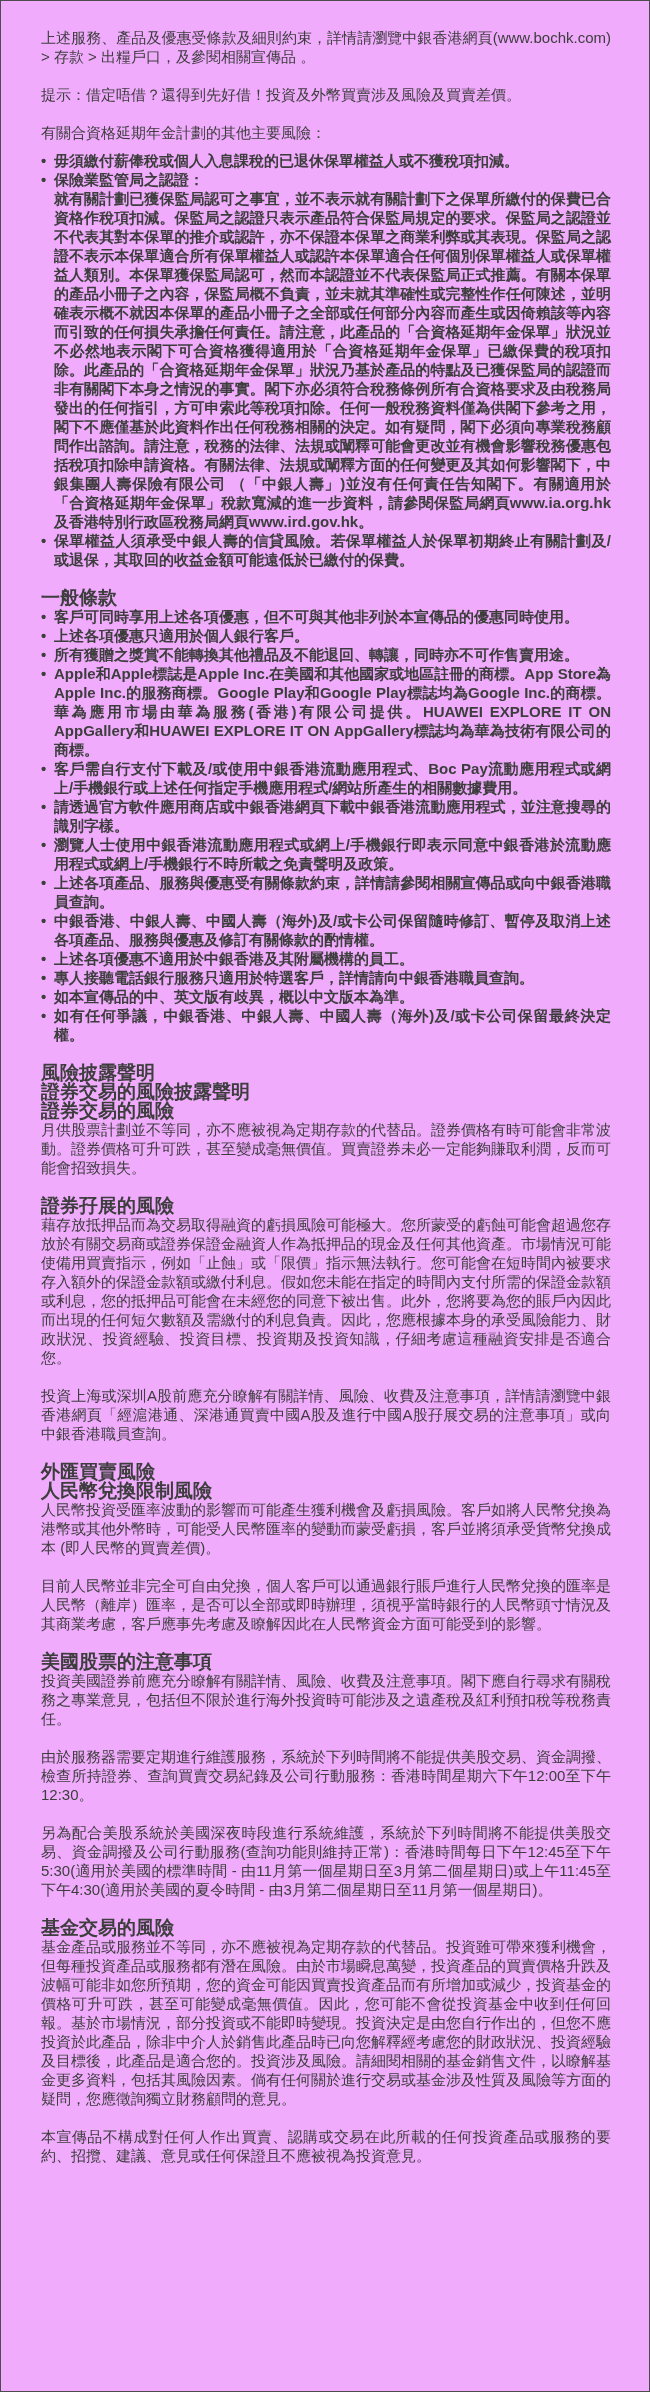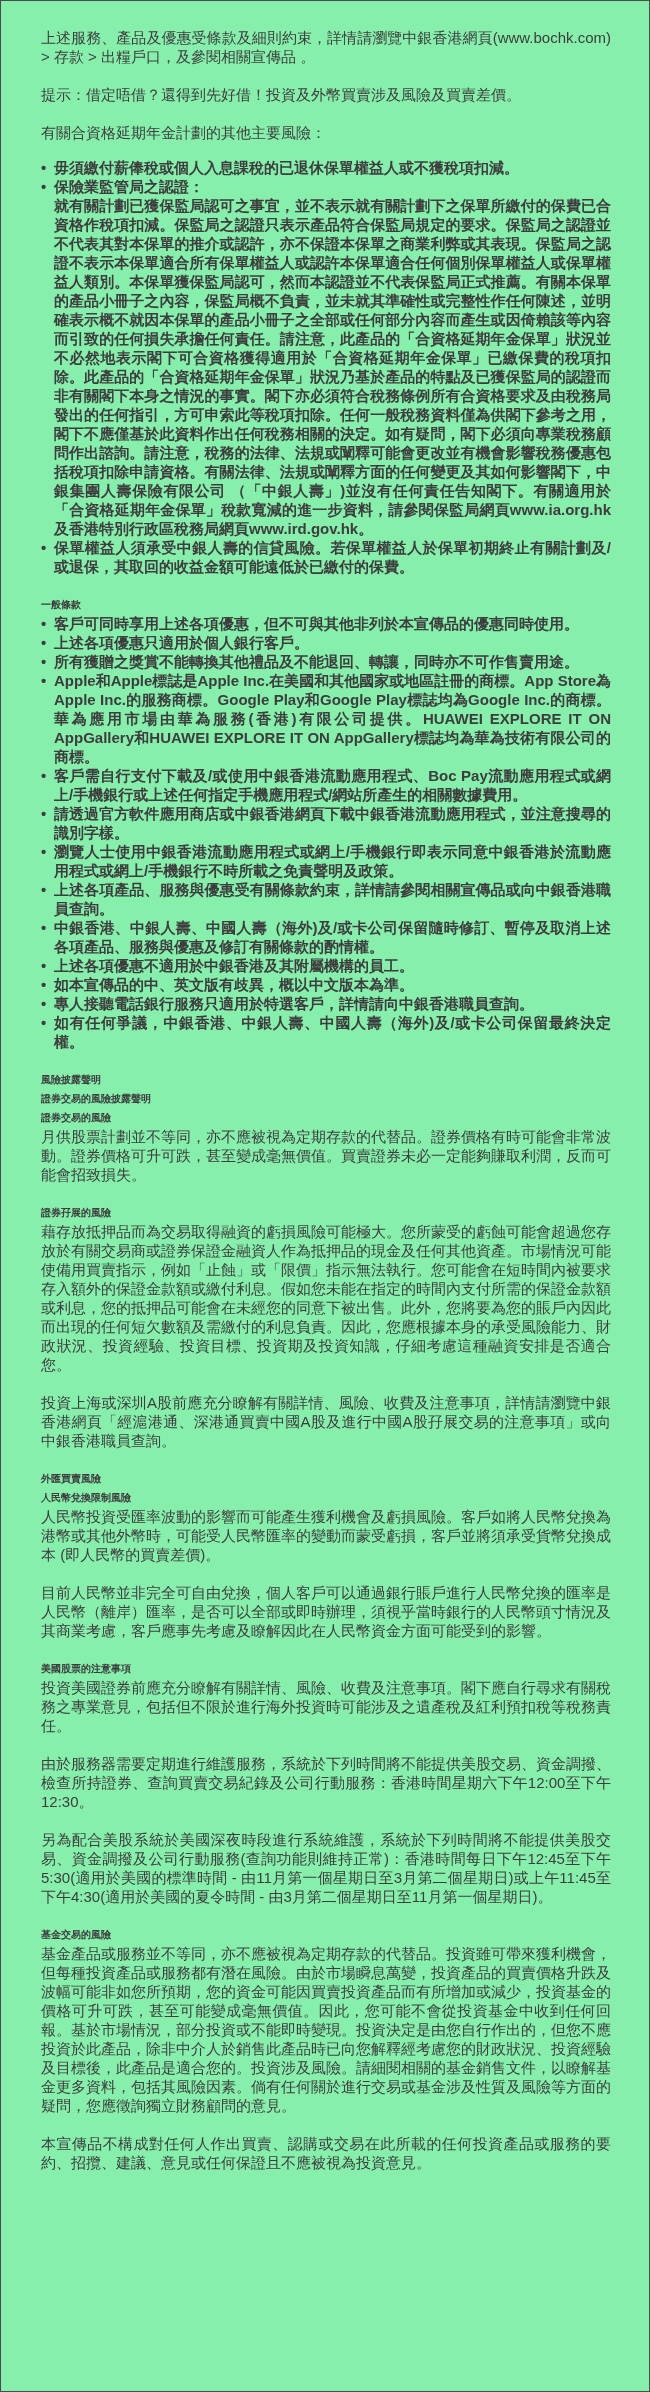--- a/index.html
+++ b/index.html
@@ -2,33 +2,33 @@
 <html><head>
 <meta charset="utf-8">
 <style>
   html,body { margin:0; padding:0; background:#fff; }
   .page {
     position:relative;
     width:650px;
     height:2392px;
     box-sizing:border-box;
     border:1px solid #4c4c4c;
-    background:#86efac;
+    background:#f0abfc;
     padding:27px 38px 0 40px;
     overflow:hidden;
     font-family:"Liberation Sans", sans-serif;
     font-size:15px;
     line-height:19px;
     color:#3d3d3d;
     text-align:justify;
   }
   p { margin:0 0 19px 0; }
-  p.nogap { margin-bottom:16px; }
+  p.nogap { margin-bottom:9px; }
   h2 {
-    font-size:10px;
+    font-size:19px;
     line-height:19px;
     font-weight:700;
     margin:0;
     color:#3d3d3d;
   }
   ul.blist {
     list-style:none;
     margin:0 0 19px 0;
     padding:0;
     font-weight:bold;
@@ -72,22 +72,22 @@
     <li><span>客戶可同時享用上述各項優惠，但不可與其他非列於本宣傳品的優惠同時使用。</span></li>
     <li><span>上述各項優惠只適用於個人銀行客戶。</span></li>
     <li><span>所有獲贈之獎賞不能轉換其他禮品及不能退回、轉讓，同時亦不可作售賣用途。</span></li>
     <li><span>Apple和Apple標誌是Apple Inc.在美國和其他國家或地區註冊的商標。App Store為Apple Inc.的服務商標。Google Play和Google Play標誌均為Google Inc.的商標。華為應用市場由華為服務(香港)有限公司提供。HUAWEI EXPLORE IT ON AppGallery和HUAWEI EXPLORE IT ON AppGallery標誌均為華為技術有限公司的商標。</span></li>
     <li><span>客戶需自行支付下載及/或使用中銀香港流動應用程式、Boc Pay流動應用程式或網上/手機銀行或上述任何指定手機應用程式/網站所產生的相關數據費用。</span></li>
     <li><span>請透過官方軟件應用商店或中銀香港網頁下載中銀香港流動應用程式，並注意搜尋的識別字樣。</span></li>
     <li><span>瀏覽人士使用中銀香港流動應用程式或網上/手機銀行即表示同意中銀香港於流動應用程式或網上/手機銀行不時所載之免責聲明及政策。</span></li>
     <li><span>上述各項產品、服務與優惠受有關條款約束，詳情請參閱相關宣傳品或向中銀香港職員查詢。</span></li>
     <li><span>中銀香港、中銀人壽、中國人壽（海外)及/或卡公司保留隨時修訂、暫停及取消上述各項產品、服務與優惠及修訂有關條款的酌情權。</span></li>
     <li><span>上述各項優惠不適用於中銀香港及其附屬機構的員工。</span></li>
+    <li><span>專人接聽電話銀行服務只適用於特選客戶，詳情請向中銀香港職員查詢。</span></li>
     <li><span>如本宣傳品的中、英文版有歧異，概以中文版本為準。</span></li>
-    <li><span>專人接聽電話銀行服務只適用於特選客戶，詳情請向中銀香港職員查詢。</span></li>
     <li><span>如有任何爭議，中銀香港、中銀人壽、中國人壽（海外)及/或卡公司保留最終決定權。</span></li>
   </ul>
 
   <h2>風險披露聲明</h2>
 
   <h2>證券交易的風險披露聲明</h2>
   <h2>證券交易的風險</h2>
   <p>月供股票計劃並不等同，亦不應被視為定期存款的代替品。證券價格有時可能會非常波動。證券價格可升可跌，甚至變成毫無價值。買賣證券未必一定能夠賺取利潤，反而可能會招致損失。</p>
 
   <h2>證券孖展的風險</h2>

